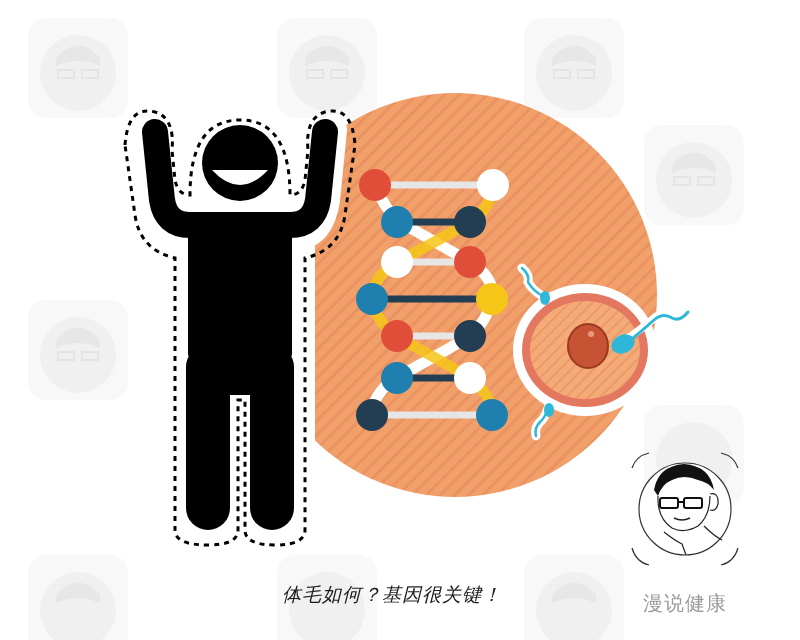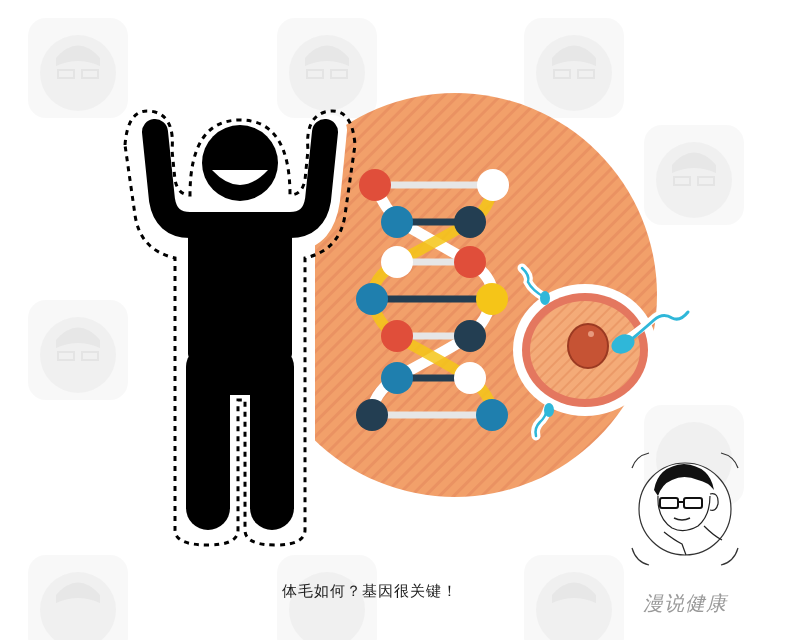--- a/index.html
+++ b/index.html
@@ -1,21 +1,21 @@
 <!DOCTYPE html>
 <html><head>
 <meta charset="utf-8">
 <style>
   html,body{margin:0;padding:0;}
   body{width:800px;height:640px;position:relative;overflow:hidden;background:#ffffff;font-family:"DejaVu Sans",sans-serif;}
   .wm{position:absolute;width:100px;height:100px;border-radius:18px;background:#f7f7f7;opacity:.85;}
   .wm svg{width:100%;height:100%;}
   .scene{position:absolute;left:0;top:0;width:800px;height:640px;}
-  .caption{position:absolute;left:282px;top:582px;font-size:15px;color:#1a1a1a;letter-spacing:1px;white-space:nowrap;}
-  .brand{position:absolute;left:643px;top:590px;font-size:20px;color:#9a9a9a;letter-spacing:1px;white-space:nowrap;font-style:italic;}
+  .caption{position:absolute;left:282px;top:582px;font-size:19px;color:#1a1a1a;letter-spacing:1px;white-space:nowrap;font-style:italic;}
+  .brand{position:absolute;left:643px;top:590px;font-size:20px;color:#9a9a9a;letter-spacing:1px;white-space:nowrap;}
   .logo{position:absolute;left:624px;top:448px;width:122px;height:122px;}
 </style>
 </head>
 <body>
 
 <div class="wm" style="left:28px;top:18px;"><svg viewBox="0 0 100 100">
       <circle cx="50" cy="55" r="38" fill="#eeeeee"></circle>
       <path d="M28 40 Q50 15 72 40 L72 48 Q50 38 28 48Z" fill="#e3e3e3"></path>
       <rect x="30" y="52" width="16" height="8" fill="none" stroke="#e0e0e0" stroke-width="2"></rect>
       <rect x="54" y="52" width="16" height="8" fill="none" stroke="#e0e0e0" stroke-width="2"></rect>

